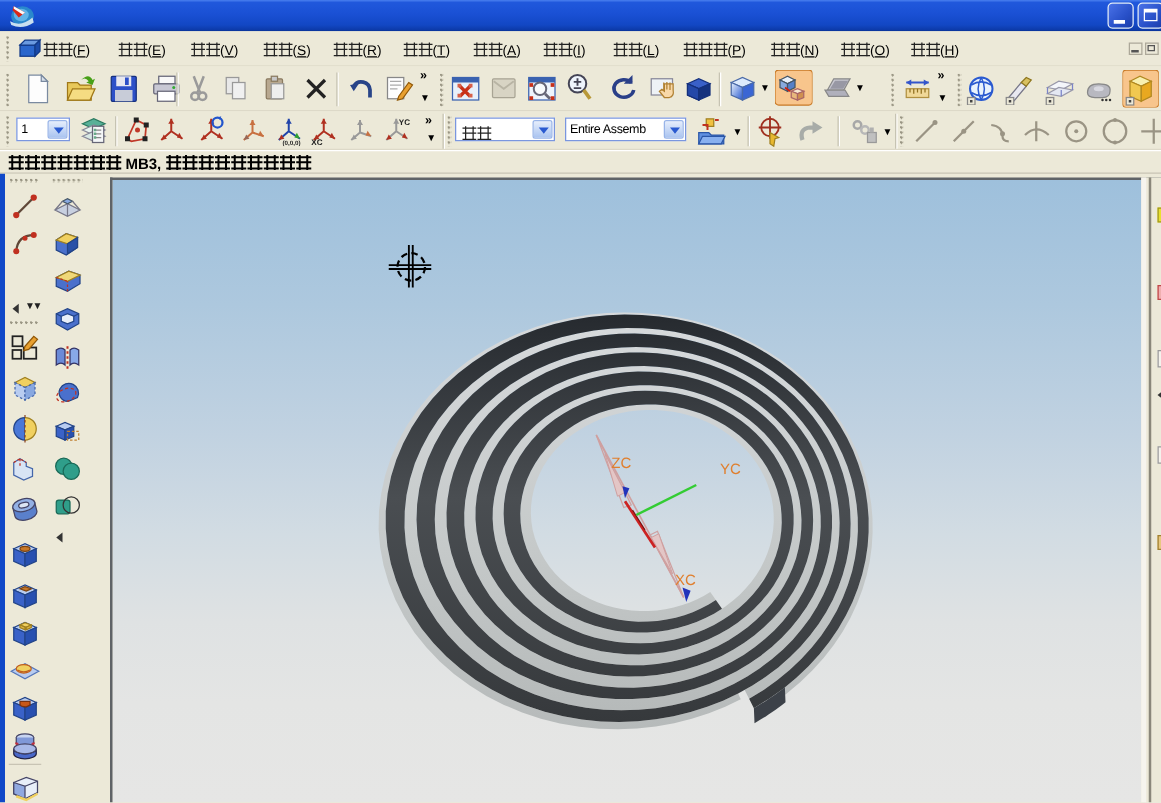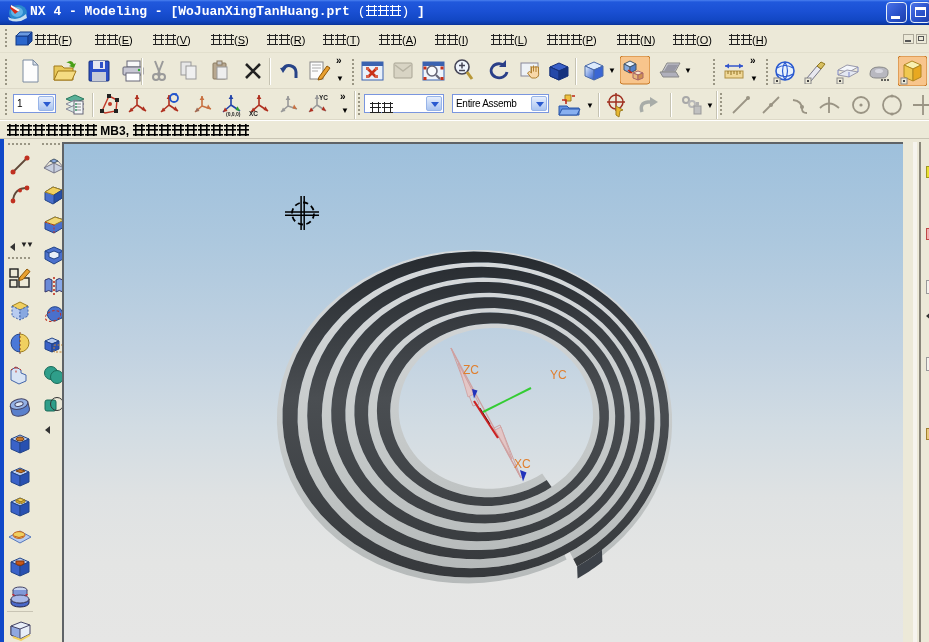--- a/index.html
+++ b/index.html
@@ -19,21 +19,20 @@
 </style></head><body>
 
 <div class="abs" style="left:0;top:0;width:929px;height:25px;background:linear-gradient(#4a80ef 0%,#2058dc 8%,#1a50d4 45%,#1247c4 80%,#0c3aa8 96%,#092f90 100%)">
  <svg class="abs" style="left:6px;top:2px" width="22" height="21" viewBox="0 0 22 21">
   <ellipse cx="12" cy="11" rx="9" ry="8" fill="#2a88cc"></ellipse>
   <ellipse cx="11" cy="10" rx="6" ry="5" fill="#60b4e8"></ellipse>
   <path d="M2 15 Q11 20 20 12 L21 16 Q12 22 3 18Z" fill="#c8dff0"></path>
   <path d="M5 3 L14 8 L9 12 L4 6Z" fill="#d82818"></path>
   <path d="M5 3 L14 8 L12 9.5 L5 5Z" fill="#fafafa"></path>
  </svg>
- <span class="abs" style="left:30px;top:4px;color:#fff;font-weight:bold;font-size:13px;font-family:'Liberation Mono',monospace;white-space:nowrap">NX 4 - Modeling - [WoJuanXingTanHuang.prt <span style="font-weight:normal">(</span><span class="cjw"></span><span class="cjw"></span><span class="cjw"></span><span style="font-weight:normal">)</span> ]</span>
  <div class="abs" style="left:886px;top:2px;width:21px;height:21px;border-radius:4px;border:1px solid #e8f0f8;background:linear-gradient(135deg,#4a72e8,#2850c8 60%,#1c3eaa)">
    <div class="abs" style="left:4px;top:13px;width:9px;height:3px;background:#fff"></div>
     </div>
  <div class="abs" style="left:910px;top:2px;width:21px;height:21px;border-radius:4px;border:1px solid #e8f0f8;background:linear-gradient(135deg,#4a72e8,#2850c8 60%,#1c3eaa)">
    <div class="abs" style="left:4px;top:4px;width:11px;height:10px;border:1px solid #fff;border-top-width:3px"></div>
     </div>
 </div>
 
 <div class="abs" style="left:0;top:25px;width:929px;height:28px;background:#ece9d8;border-bottom:1px solid #e2dfcd">
  <div class="hdl" style="left:5px;top:4px;height:20px"></div>
@@ -514,21 +513,21 @@
       <circle cx="10" cy="11" r="6.5" fill="#2f9e8a" stroke="#1a6a58"></circle>
       <circle cx="16" cy="15" r="6.5" fill="#2f9e8a" stroke="#1a6a58"></circle>
     </svg>
     <svg class="abs" style="left:41px;top:253px" width="26" height="26" viewBox="0 0 26 26">
       <rect x="4" y="8" width="11" height="11" rx="2" fill="#2f9e8a" stroke="#1a6a58"></rect>
       <circle cx="16" cy="12" r="6.5" fill="none" stroke="#333"></circle>
     </svg>
     <div class="tl" style="left:45px;top:287px"></div>
   </div>
 
-<div class="abs" style="left:62px;top:142px;width:841px;height:500px;border-top:2px solid #5f6367;border-left:2px solid #5f6367;background:linear-gradient(#9ec0dc 0%,#adc8de 20%,#c1d2e1 41%,#d2dce3 57%,#dfe2e3 71%,#e4e5e4 84%,#e6e6e5 100%)">
+<div class="abs" style="left:88px;top:142px;width:841px;height:500px;border-top:2px solid #5f6367;border-left:2px solid #5f6367;background:linear-gradient(#9ec0dc 0%,#adc8de 20%,#c1d2e1 41%,#d2dce3 57%,#dfe2e3 71%,#e4e5e4 84%,#e6e6e5 100%)">
 <svg class="abs" style="left:0;top:0" width="839" height="498" viewBox="74 144 839 498">
  <defs>
   <linearGradient id="gl" x1="0" y1="0" x2="0" y2="1">
     <stop offset="0" stop-color="#d6d9db"></stop>
           <stop offset="0.55" stop-color="#c6caca"></stop>
           <stop offset="1" stop-color="#b6baba"></stop>
   </linearGradient>
   <linearGradient id="gd" x1="0" y1="0" x2="0" y2="1">
     <stop offset="0" stop-color="#262a2f"></stop>
           <stop offset="0.45" stop-color="#4a4e52"></stop>

